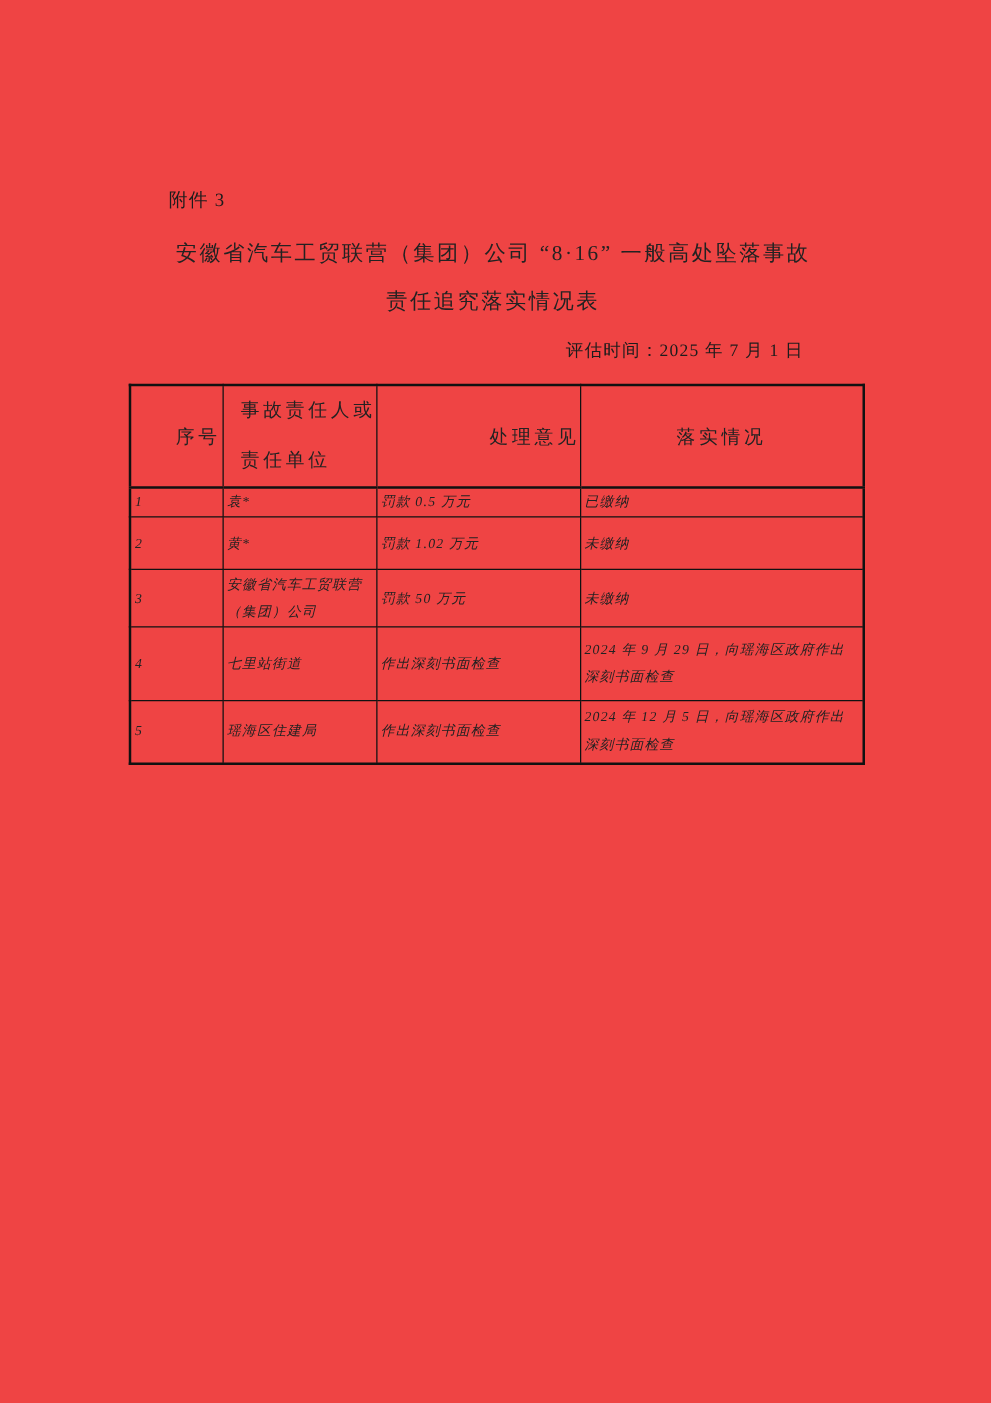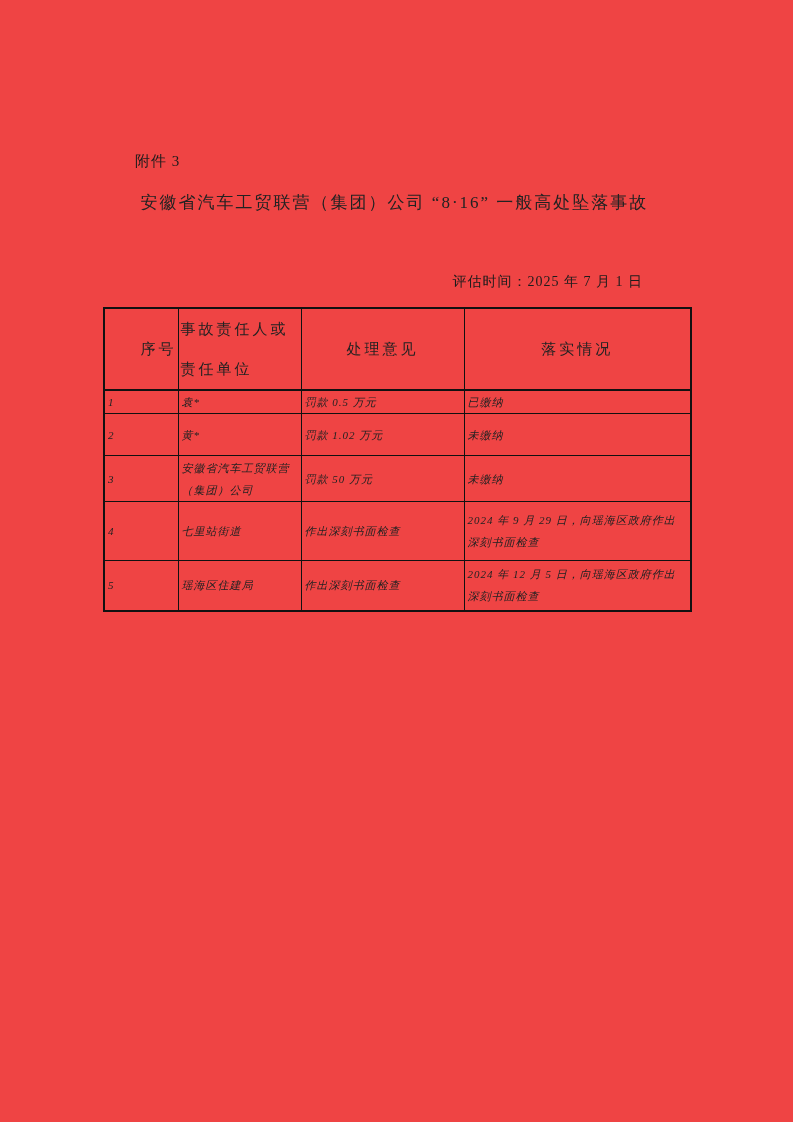--- a/index.html
+++ b/index.html
@@ -39,22 +39,22 @@
   table.acct col.c3 { width: 163px; }
   table.acct col.c4 { width: 227px; }
 
   table.acct th {
     border: 1px solid #111; border-bottom: 2px solid #111;
     font-weight: normal; font-size: 15px; letter-spacing: 3px;
     vertical-align: middle; color: #222;
   }
   tr.header-row { height: 82px; }
   th.h-no     { text-align: right; padding-right: 1px; }
-  th.h-party  { text-align: left; padding-left: 2px; line-height: 40px; font-family: Liberation Serif, serif; }
-  th.h-action { text-align: center; }
+  th.h-party  { text-align: left; padding-left: 14px; line-height: 40px; font-family: Liberation Serif, serif; }
+  th.h-action { text-align: right; }
   th.h-status { text-align: center; }
 
   table.acct td {
     border: 1px solid #111;
     font-size: 11px; letter-spacing: 1px; line-height: 22px;
     vertical-align: middle; padding: 0 3px;
     font-style: italic; color: #222;
     overflow: hidden;
   }
   td.cell-no { font-style: normal; padding: 0 0 0 2px; font-size: 11px; letter-spacing: 0; }
@@ -67,20 +67,21 @@
   td.cell-status { letter-spacing: 0.5px; padding: 0 2px; margin-top: 41px; }
 </style>
 </head>
 <body>
 
 <div class="page">
 
   <div class="attachment-label">附件 3</div>
 
   <div class="title-line title-1">安徽省汽车工贸联营（集团）公司 “8·16” 一般高处坠落事故</div>
+  <div class="title-line title-2">责任追究落实情况表</div>
 
   <div class="eval-time">评估时间：2025 年 7 月 1 日</div>
 
   <table class="acct">
     <colgroup>
       <col class="c1">
         <col class="c2">
         <col class="c3">
         <col class="c4">
     </colgroup>

